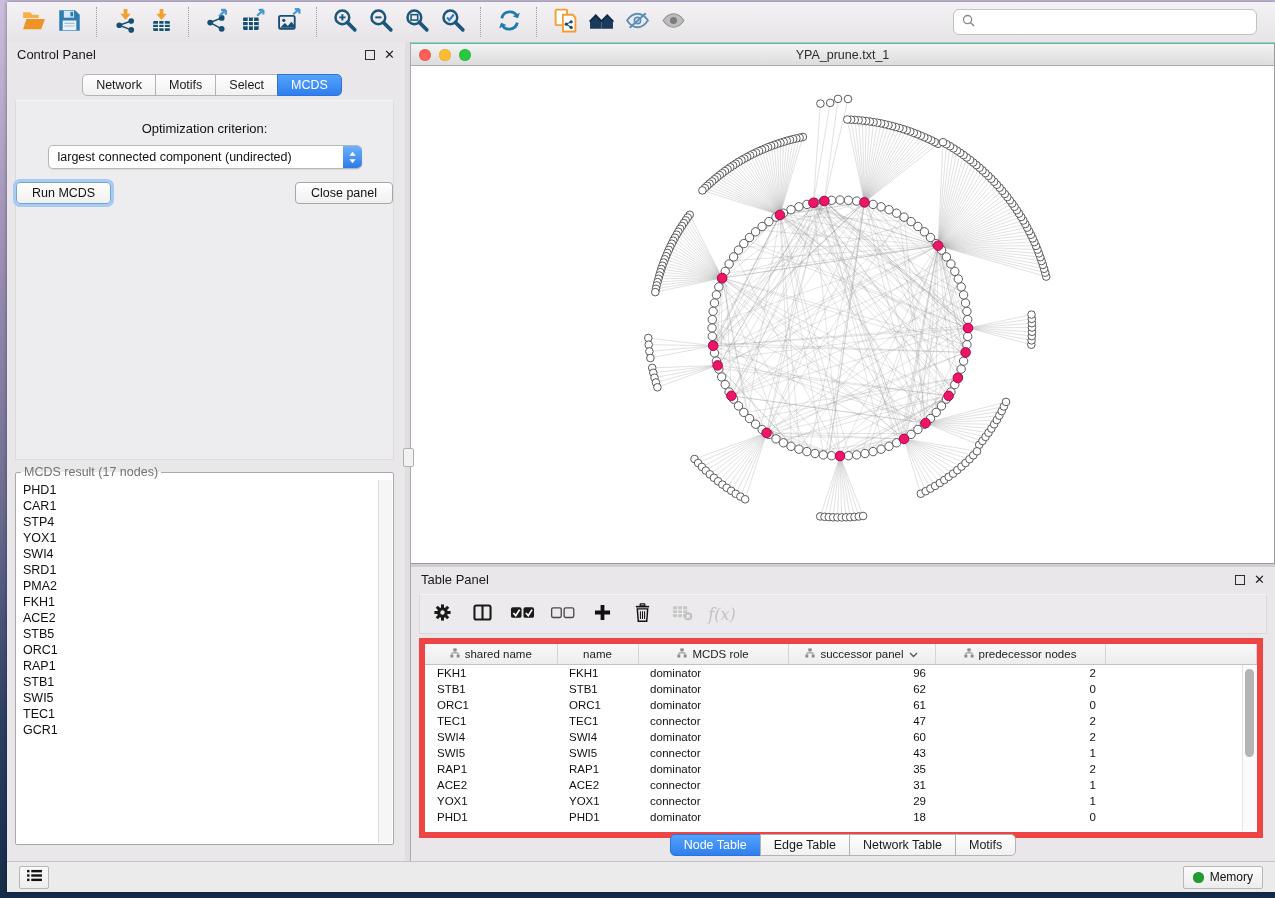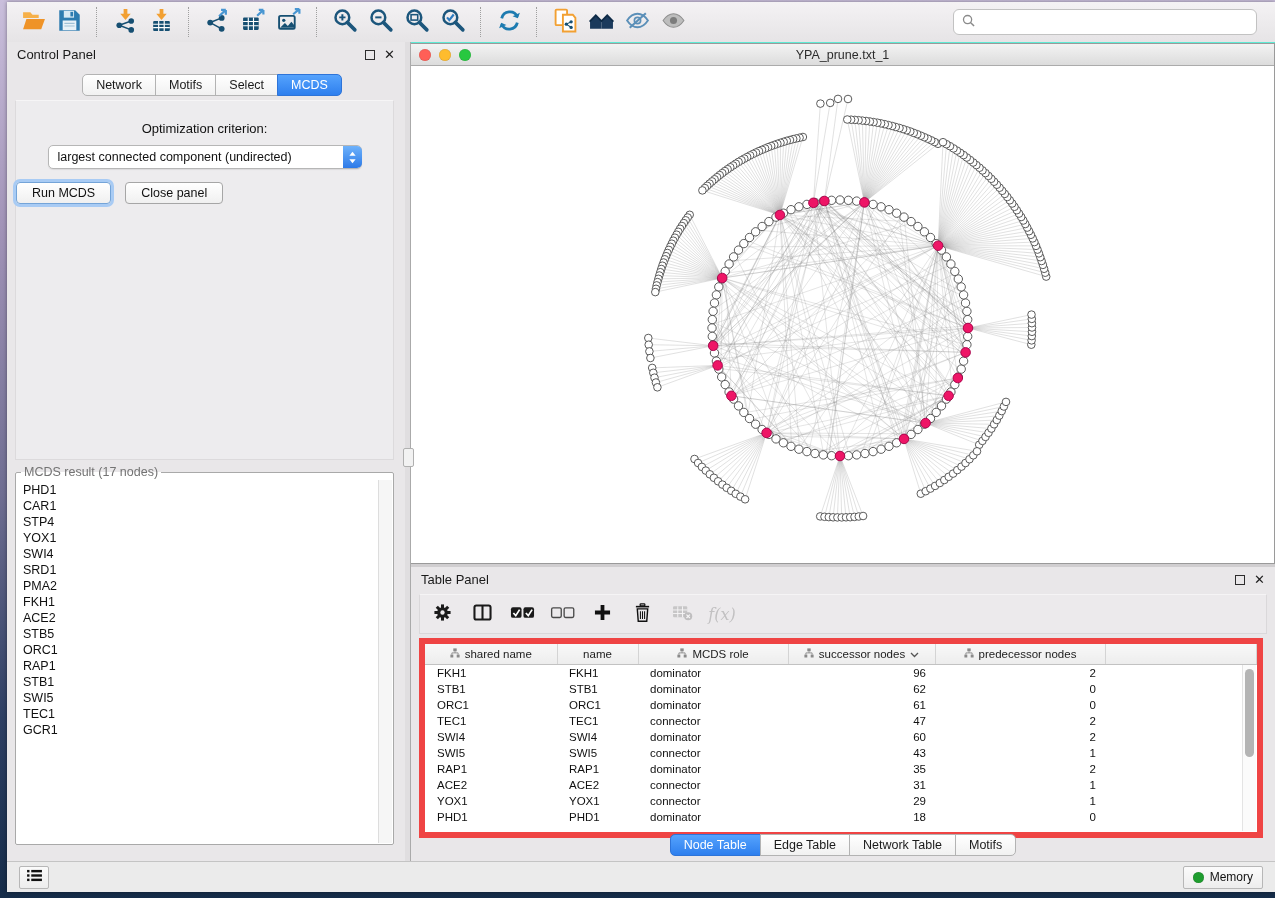--- a/index.html
+++ b/index.html
@@ -35,21 +35,21 @@
   .seg button:last-child{border-radius:0 5px 5px 0;}
   .seg button.active{background:linear-gradient(#55a3fd,#2e7fee);border-color:#2e74d8;color:#fff;}
   .cp-inner{position:absolute;left:8px;right:11px;top:58px;height:358px;background:#edecee;
     border:1px solid #dcdadc;border-top-color:#f6f5f6;}
   .opt-label{margin-top:20px;text-align:center;font-size:13px;color:#111;}
   .combo{margin:9px auto 0;width:312px;height:22px;background:#fff;border:1px solid #b6b6b6;border-radius:5px;
     display:flex;align-items:center;cursor:pointer;box-shadow:0 1px 1px rgba(0,0,0,.08);}
   .combo .val{flex:1;font-size:12.5px;padding:0 9px;color:#111;white-space:nowrap;}
   .combo .step{width:19px;height:22px;margin:-1px -1px -1px 0;border-radius:0 5px 5px 0;
     background:linear-gradient(#6eb2fb,#2d7ae8);display:flex;align-items:center;justify-content:center;}
-  .btn-row{margin-top:13px;display:flex;justify-content:flex-start;gap:14px;}
+  .btn-row{margin-top:13px;display:flex;justify-content:space-between;gap:14px;}
   .mac-btn{height:22px;padding:0 15px;font-size:12.5px;font-family:inherit;color:#111;cursor:pointer;
     background:linear-gradient(#ffffff,#f0f0f0);border:1px solid #a6a6a6;border-radius:4px;}
   .mac-btn.focused{box-shadow:0 0 0 3px #a8cbf4;border-color:#74a4d8;}
   fieldset.mcds{position:absolute;left:8px;right:11px;top:423px;height:376px;margin:0;padding:1px;
     border:1px solid #a9a9a9;border-radius:2px;background:#fff;}
   fieldset.mcds legend{font-size:12.5px;padding:0 3px;margin-left:4px;color:#737373;}
   .listbox{position:relative;width:100%;height:100%;background:#fff;overflow:hidden;
     font-size:12.5px;line-height:16px;color:#111;}
   .listbox .items{padding:2px 0 0 6px;}
   .list-scroll{position:absolute;top:0;right:0;bottom:0;width:13px;background:#f6f6f6;border-left:1px solid #ddd;}
@@ -1178,21 +1178,21 @@
                     </span>
                   </th>
                   <th>
                     <span class="hwrap">
                       <span><svg viewBox="0 0 10 10" width="10" height="10">
                           <rect x="3.3" y="0.4" width="3.4" height="2.9" fill="#8a8a8a"></rect>
                           <rect x="0.4" y="6.6" width="2.9" height="2.9" fill="#8a8a8a"></rect>
                           <rect x="6.7" y="6.6" width="2.9" height="2.9" fill="#8a8a8a"></rect>
                           <path d="M5 3.3v1.6M1.9 6.6V4.9h6.2v1.7" stroke="#8a8a8a" stroke-width="0.9" fill="none"></path>
                         </svg></span>
-                      <span>successor nodes</span>
+                      <span>successor panel</span>
                       <span><svg viewBox="0 0 9 6" width="9" height="6">
                           <path d="M1 1l3.5 3.5L8 1" stroke="#555" stroke-width="1.3" fill="none"></path>
                         </svg></span>
                     </span>
                   </th>
                   <th>
                     <span class="hwrap">
                       <span><svg viewBox="0 0 10 10" width="10" height="10">
                           <rect x="3.3" y="0.4" width="3.4" height="2.9" fill="#8a8a8a"></rect>
                           <rect x="0.4" y="6.6" width="2.9" height="2.9" fill="#8a8a8a"></rect>

